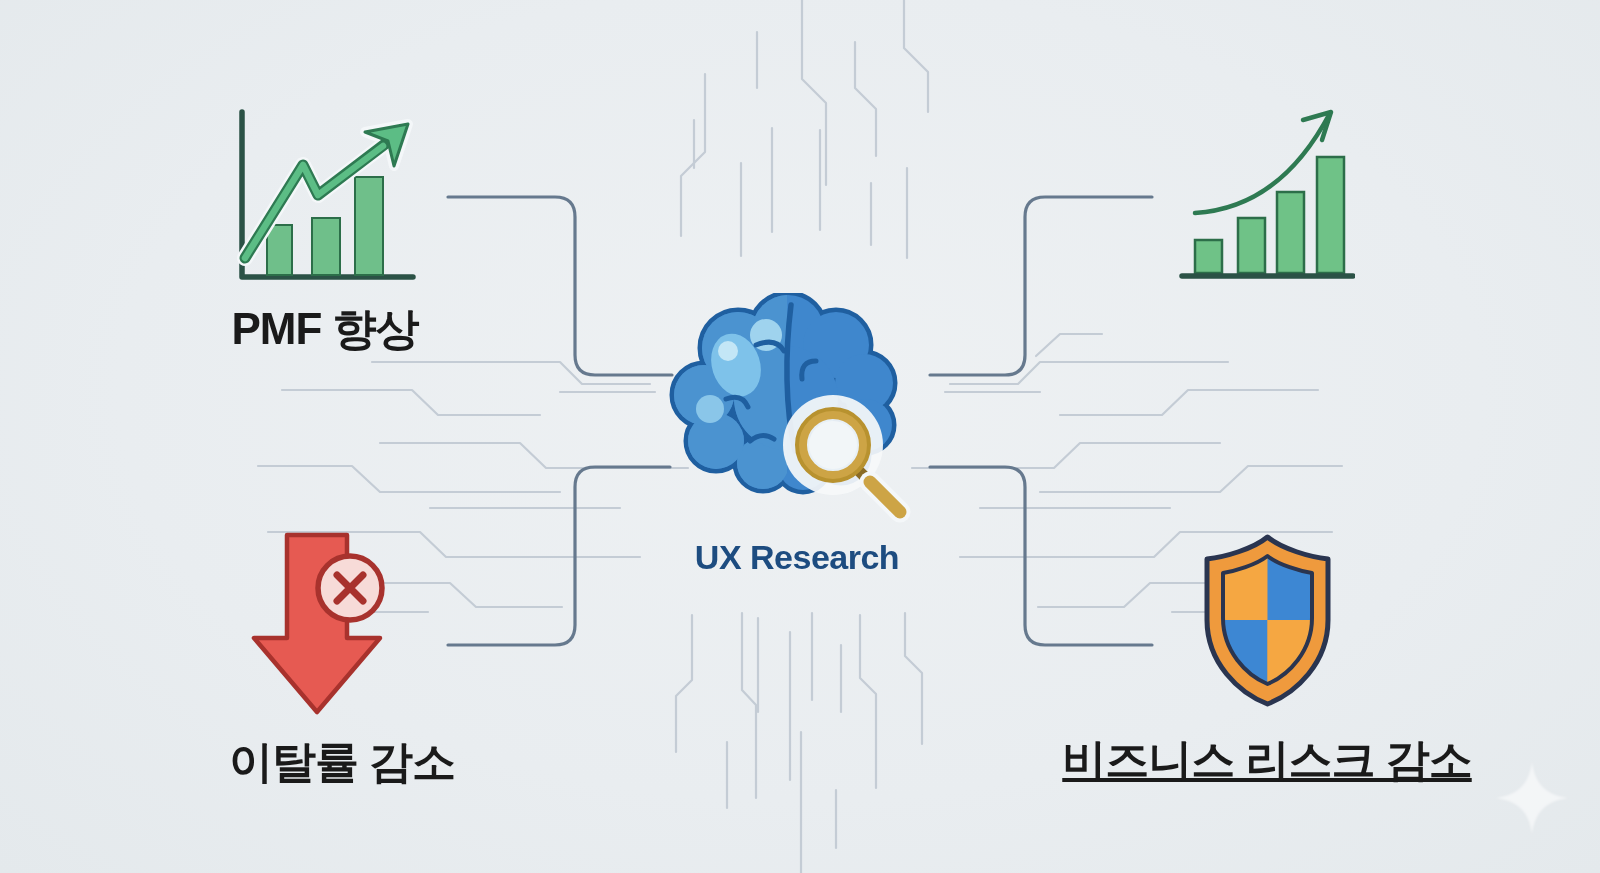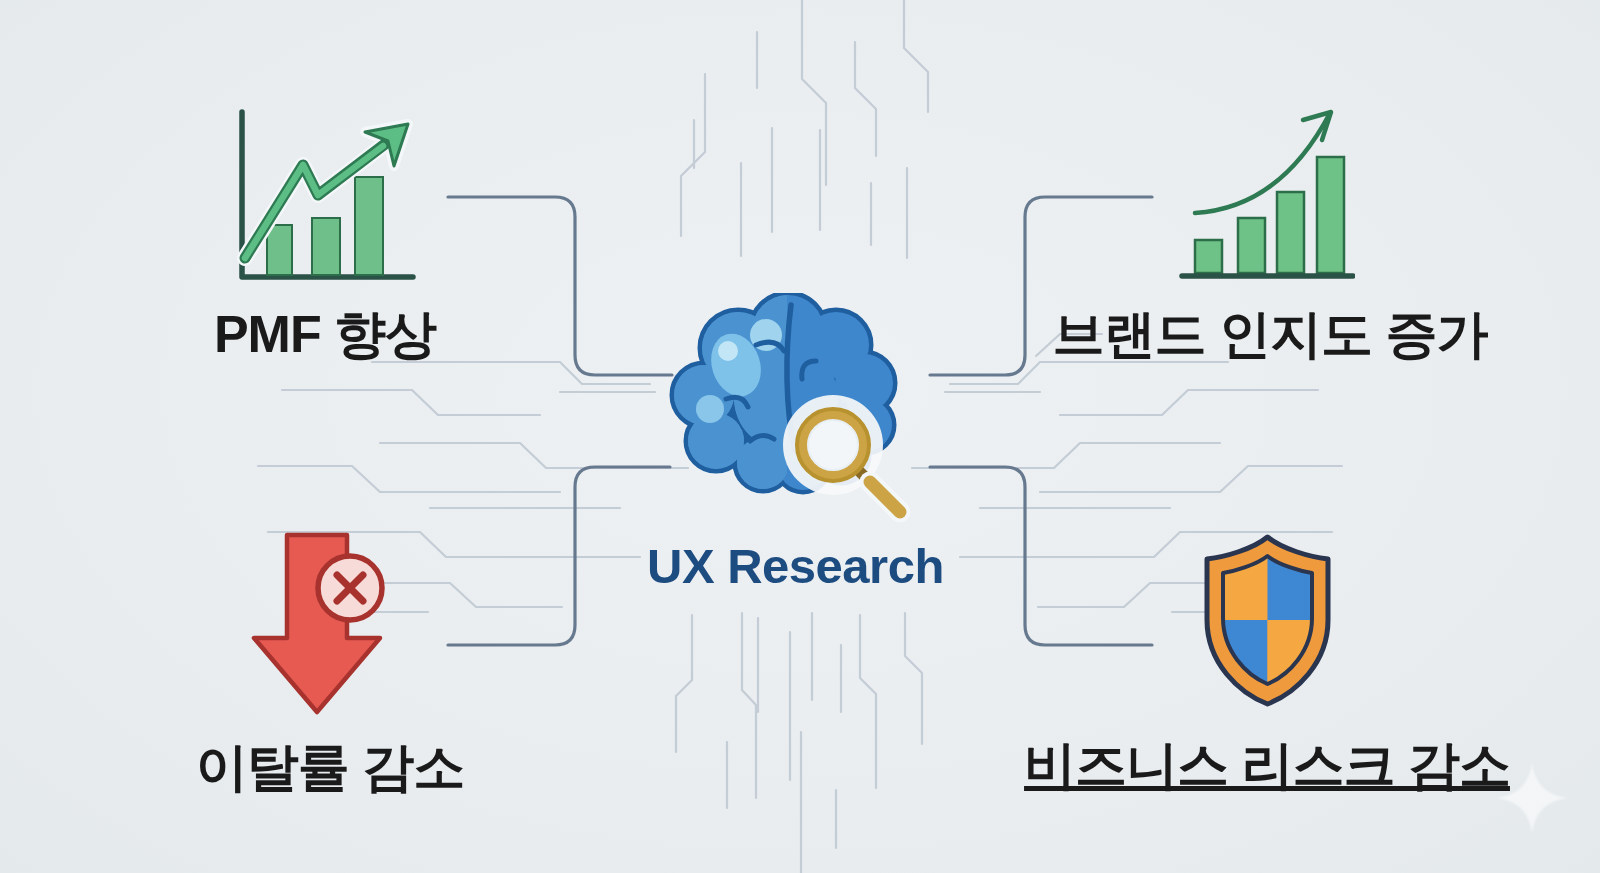--- a/index.html
+++ b/index.html
@@ -7,26 +7,26 @@
     position:relative;width:1600px;height:873px;overflow:hidden;
     background:radial-gradient(ellipse at 50% 45%, #eef1f3 0%, var(--bg,#e9edf0) 60%, #e4e9ec 100%);
     font-family:"Liberation Sans", sans-serif;
   }
   .bg-svg{position:absolute;left:0;top:0;}
   .trace{stroke:var(--trace,#c4ccd5);stroke-width:2.2;fill:none;stroke-linejoin:round;stroke-linecap:round;}
   .connector{stroke:var(--connector,#66798e);stroke-width:3.2;fill:none;stroke-linejoin:round;stroke-linecap:round;}
   .icon-box{position:absolute;}
   .node-label{
     position:absolute;width:500px;text-align:center;
-    font-size:52px;font-weight:700;color:var(--label-text,#1a1a1a);
+    font-size:44px;font-weight:700;color:var(--label-text,#1a1a1a);
     letter-spacing:-1px;white-space:nowrap;
   }
   .center-title{
-    position:absolute;left:647px;top:538px;width:300px;
-    font-size:49px;font-weight:700;color:var(--center-title,#1d4c80);letter-spacing:-0.5px;
+    position:absolute;left:647px;top:538px;width:300px;text-align:center;
+    font-size:34px;font-weight:700;color:var(--center-title,#1d4c80);letter-spacing:-0.5px;
   }
   
   .axis{stroke:var(--axis-dark,#2b5246);stroke-width:5.5;fill:none;stroke-linecap:round;stroke-linejoin:round;}
   .tl-bar{fill:var(--green-bar,#6fbf8a);stroke:var(--green-stroke,#2c6e49);stroke-width:2;}
   .arrow-casing{stroke:var(--white-casing,#f4f7f9);fill:none;stroke-linecap:round;stroke-linejoin:round;}
   .shaft-dark{stroke:var(--green-arrow-dark,#2e7a52);stroke-width:11;fill:none;stroke-linecap:round;stroke-linejoin:round;}
   .shaft-light{stroke:var(--green-arrow,#5cbd85);stroke-width:6.5;fill:none;stroke-linecap:round;stroke-linejoin:round;}
   .head-casing{stroke:var(--white-casing,#f4f7f9);stroke-width:10;fill:var(--white-casing,#f4f7f9);stroke-linejoin:round;}
   .head{fill:var(--green-arrow,#5cbd85);stroke:var(--green-arrow-dark,#2e7a52);stroke-width:3;stroke-linejoin:round;}
   
@@ -138,30 +138,29 @@
     <g>
       <rect class="tr-bar" x="25" y="140" width="27" height="33"></rect>
       <rect class="tr-bar" x="68" y="118" width="27" height="55"></rect>
       <rect class="tr-bar" x="107" y="92" width="27" height="81"></rect>
       <rect class="tr-bar" x="147" y="57" width="27" height="116"></rect>
     </g>
     <path class="axis" d="M12,176 H183"></path>
     <path class="tr-curve" d="M25,113 Q110,108 160,13"></path>
     <path class="tr-curve" d="M133,20 L161,12 L152,40"></path>
   </svg>
-  <div class="node-label" style="left:1020px;top:300px;">브랜드 인지도 증가</div>
 
   <svg class="icon-box" style="left:240px;top:520px;" width="150" height="200" viewBox="0 0 150 200">
     <path class="red-arrow" d="M47,15 H107 V118 H140 L77,192 L14,118 H47 Z"></path>
     <g>
       <circle class="badge" cx="110" cy="68" r="32"></circle>
       <path class="badge-x" d="M97,55 L123,81 M123,55 L97,81"></path>
     </g>
   </svg>
-  <div class="node-label" style="left:80px;top:733px;">이탈률 감소</div>
+  <div class="node-label" style="left:92px;top:733px;">이탈률 감소</div>
 
   <svg class="icon-box" style="left:1195px;top:532px;" width="145" height="178" viewBox="0 0 145 178">
     <defs>
       <clipPath id="inner-shield">
         <path d="M72.5,24 C61,33 40,39 28,41 L28,86 C28,119 51,143 72.5,152 C94,143 117,119 117,86 L117,41 C105,39 84,33 72.5,24 Z"></path>
       </clipPath>
     </defs>
     <path class="shield-outer" d="M72.5,5 C58,17 30,25 12,27 L12,88 C12,131 44,161 72.5,172 C101,161 133,131 133,88 L133,27 C115,25 87,17 72.5,5 Z"></path>
     <g clip-path="url(#inner-shield)">
       <rect class="quad-o" x="28" y="24" width="44.5" height="64"></rect>

